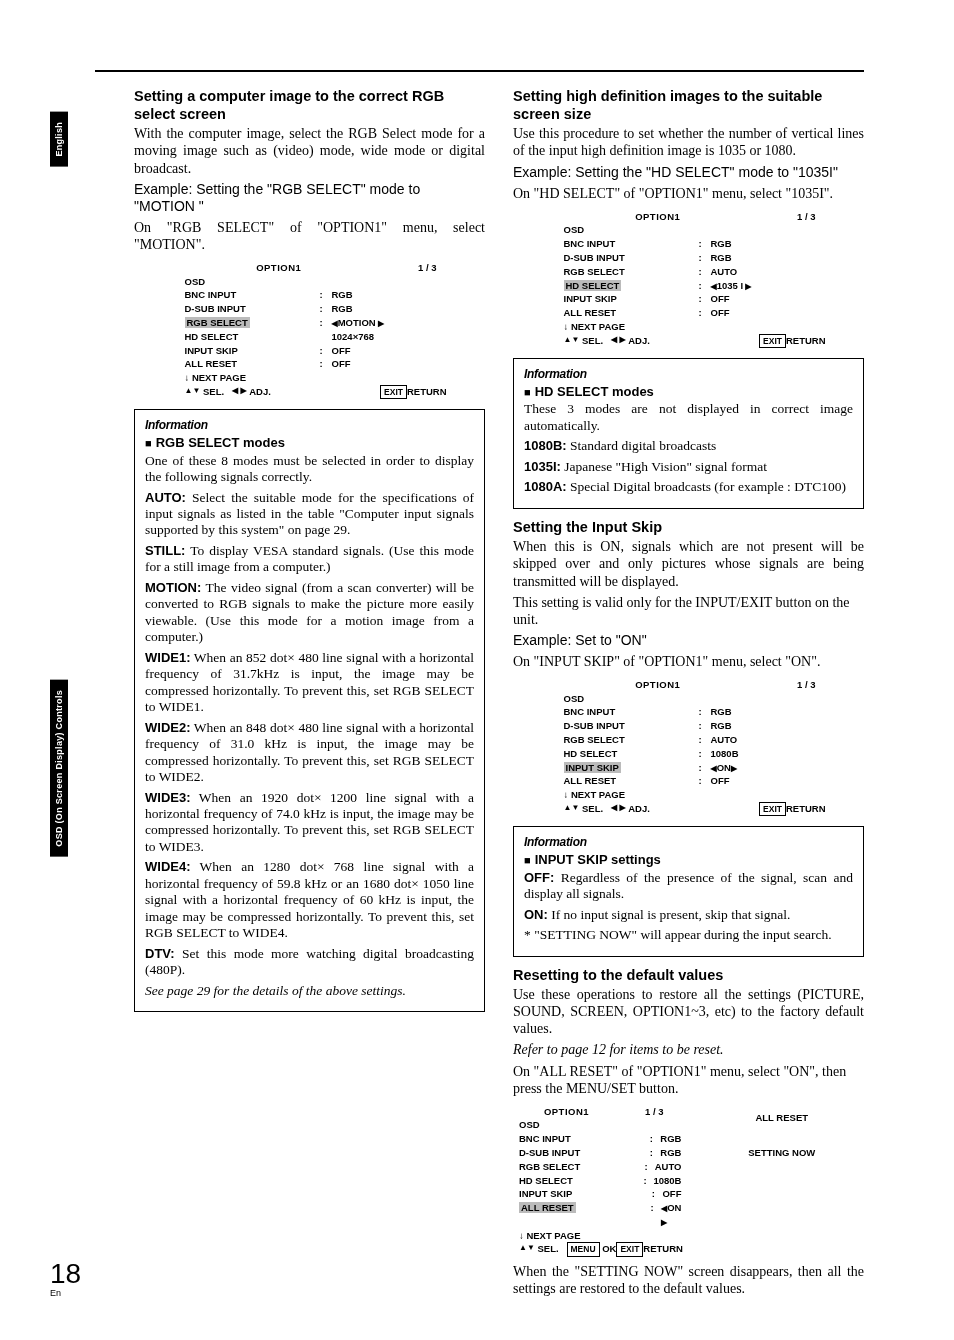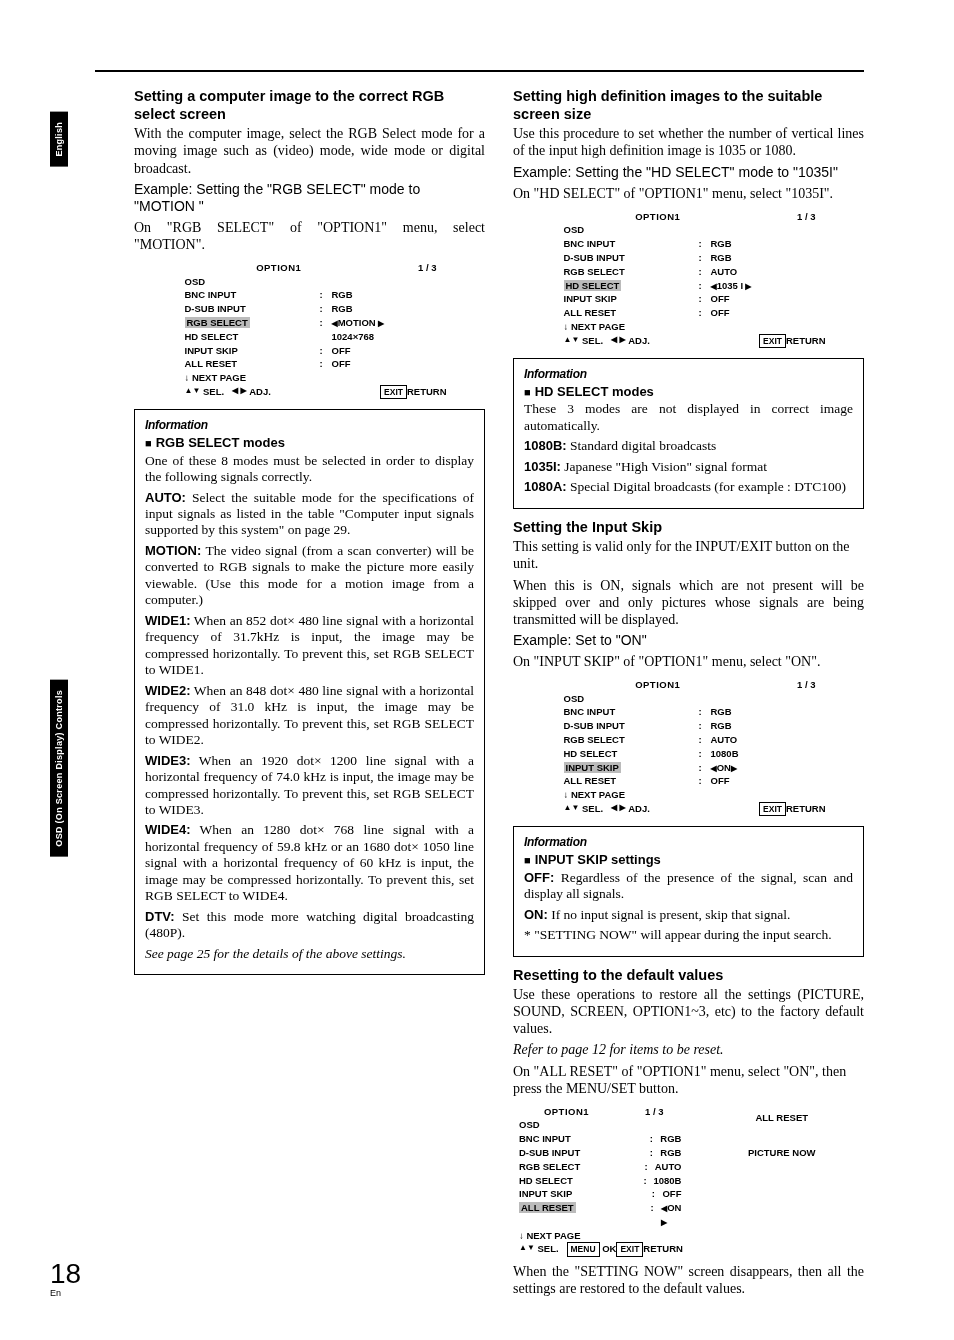--- a/index.html
+++ b/index.html
@@ -148,27 +148,28 @@
           <span class="k">↓  NEXT PAGE</span>
         </div>
       <div class="ft"><span class="tri">▲▼</span>&nbsp;<span>SEL.</span>&nbsp;&nbsp;&nbsp;<span class="tri">◀ ▶</span>&nbsp;<span>ADJ.</span><span style="flex:1"></span><span class="boxedbtn">EXIT</span><span>RETURN</span>&nbsp;&nbsp;&nbsp;</div>
     </div>
 
     <div class="info-box">
       <div class="info-title">Information</div>
       <div class="info-sub"><span class="sq">■</span><span>RGB SELECT modes</span></div>
       <p>One of these 8 modes must be selected in order to display the following signals correctly.</p>
       <p><span class="term">AUTO:</span><span> Select the suitable mode for the specifications of input signals as listed in the table "Computer input signals supported by this system" on page 29.</span></p>
+      <p><span class="term">STILL:</span><span> To display VESA standard signals. (Use this mode for a still image from a computer.)</span></p>
       <p><span class="term">MOTION:</span><span> The video signal (from a scan converter) will be converted to RGB signals to make the picture more easily viewable. (Use this mode for a motion image from a computer.)</span></p>
       <p><span class="term">WIDE1:</span><span> When an 852 dot× 480 line signal with a horizontal frequency of 31.7kHz is input, the image may be compressed horizontally. To prevent this, set RGB SELECT to WIDE1.</span></p>
       <p><span class="term">WIDE2:</span><span> When an 848 dot× 480 line signal with a horizontal frequency of 31.0 kHz is input, the image may be compressed horizontally. To prevent this, set RGB SELECT to WIDE2.</span></p>
       <p><span class="term">WIDE3:</span><span> When an 1920 dot× 1200 line signal with a horizontal frequency of 74.0 kHz is input, the image may be compressed horizontally. To prevent this, set RGB SELECT to WIDE3.</span></p>
       <p><span class="term">WIDE4:</span><span> When an 1280 dot× 768 line signal with a horizontal frequency of 59.8 kHz or an 1680 dot× 1050 line signal with a horizontal frequency of 60 kHz is input, the image may be compressed horizontally. To prevent this, set RGB SELECT to WIDE4.</span></p>
       <p><span class="term">DTV:</span><span> Set this mode more watching digital broadcasting (480P).</span></p>
-      <p class="italic" style="text-align:left">See page 25 for the details of the above settings.</p>
+      <p class="italic" style="text-align:left">See page 29 for the details of the above settings.</p>
     </div>
 
     <div class="keepcol colbreak">
       <p class="heading">Setting high definition images to the suitable screen size</p>
       <p>Use this procedure to set whether the number of vertical lines of the input high definition image is 1035 or 1080.</p>
       <p class="example">Example: Setting the "HD SELECT" mode to "1035I"</p>
       <p style="text-align:left">On "HD SELECT" of "OPTION1" menu, select "1035I".</p>
     </div>
 
     <div class="menu keepcol">
@@ -219,22 +220,22 @@
       <div class="info-title">Information</div>
       <div class="info-sub"><span class="sq">■</span><span>HD SELECT modes</span></div>
       <p>These 3 modes are not displayed in correct image automatically.</p>
       <p style="text-align:left"><span class="term">1080B:</span><span> Standard digital broadcasts</span></p>
       <p style="text-align:left"><span class="term">1035I:</span><span> Japanese "High Vision" signal format</span></p>
       <p style="text-align:left"><span class="term">1080A:</span><span> Special Digital broadcasts (for example : DTC100)</span></p>
     </div>
 
     <div class="keepcol">
       <p class="heading">Setting the Input Skip</p>
+      <p>When this is ON, signals which are not present will be skipped over and only pictures whose signals are being transmitted will be displayed.</p>
       <p style="text-align:left">This setting is valid only for the INPUT/EXIT button on the unit.</p>
-      <p>When this is ON, signals which are not present will be skipped over and only pictures whose signals are being transmitted will be displayed.</p>
       <p class="example">Example: Set to "ON"</p>
       <p style="text-align:left">On "INPUT SKIP" of "OPTION1" menu, select "ON".</p>
     </div>
 
     <div class="menu keepcol">
       <div class="title-row">
           <span class="mt">OPTION1</span>
           <span class="pg">1 / 3</span>
         </div>
       <div class="row">
@@ -330,21 +331,21 @@
             <span class="sep">:</span>
             <span class="v"><span class="tri">◀</span><span>ON</span><span class="tri"> ▶</span></span>
           </div>
         <div class="row">
             <span class="k" style="padding-left:6px">↓  NEXT PAGE</span>
           </div>
         <div class="ft" style="padding-left:6px"><span class="tri">▲▼</span>&nbsp;<span>SEL.</span>&nbsp;&nbsp;&nbsp;<span class="boxedbtn">MENU</span>&nbsp;<span>OK</span><span style="flex:1"></span><span class="boxedbtn">EXIT</span><span>RETURN</span></div>
       </div>
       <div class="panel2">
         <div class="big">ALL RESET</div>
-        <div class="big">PICTURE NOW</div>
+        <div class="big">SETTING NOW</div>
       </div>
     </div>
 
     <p>When the "SETTING NOW" screen disappears, then all the settings are restored to the default values.</p>
 
   </div>
 
   <div class="page-num">
     <span class="n">18</span>
     <span class="en">En</span>

